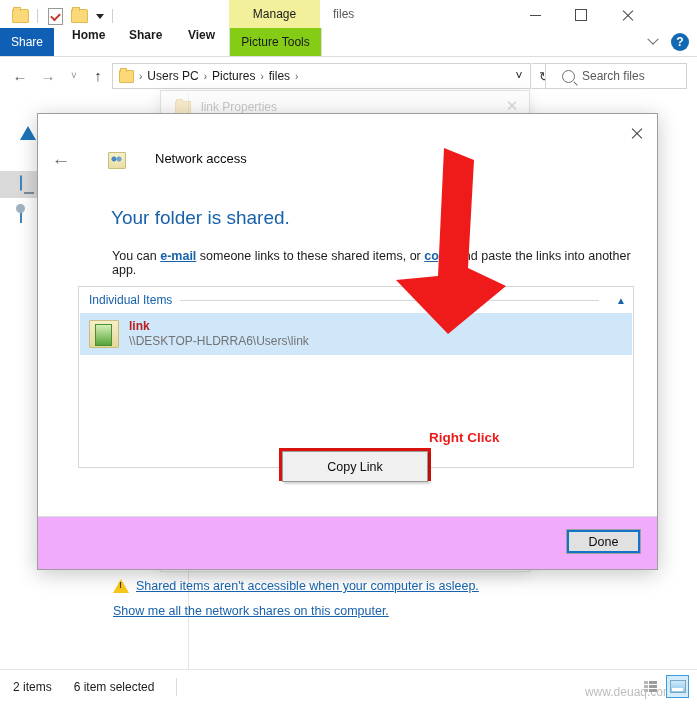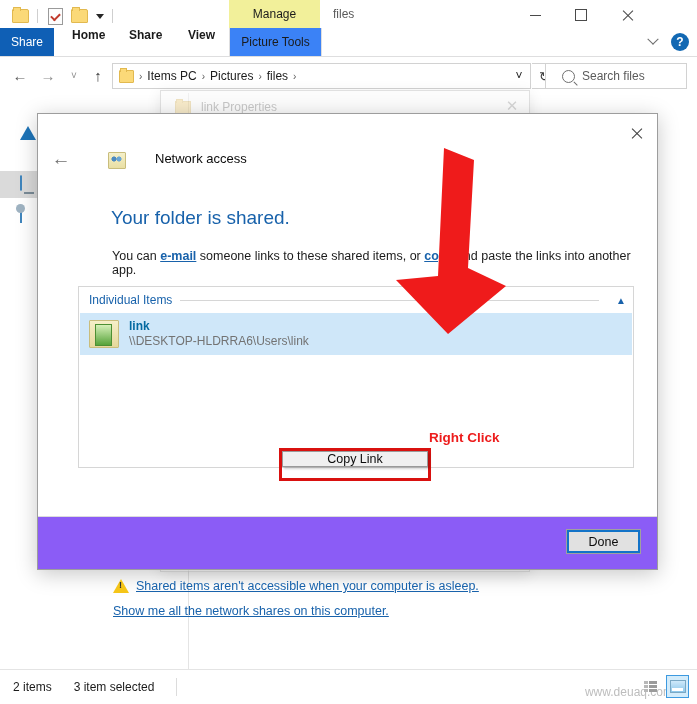--- a/index.html
+++ b/index.html
@@ -167,21 +167,21 @@
   .tab-share { left: 119px; }
   .tab-view  { left: 178px; }
   .tab-pic {
     position: absolute;
     left: 229px; top: 0;
     width: 91px; height: 28px;
     display: flex; align-items: center; justify-content: center;
     font-size: 12px;
     border-left: 1px solid #dededf;
     border-right: 1px solid #dededf;
-    background: #3b82f6;
+    background: #84cc16;
   }
   .ribbon-collapse {
     position: absolute;
     right: 36px; top: 6px;
     width: 16px; height: 16px;
     display: flex; align-items: center; justify-content: center;
   }
   .chev-down {
     width: 7px; height: 7px;
     border-right: 1px solid #6d6d6d;
@@ -601,39 +601,39 @@
     background: linear-gradient(#d6f0b8,#56a33a);
     border: 1px solid #4c8f33;
   }
   .share-txt {
     margin-left: 10px;
     line-height: 1.25;
   }
   .share-name {
     font-size: 12px;
     font-weight: bold;
-    color: #0369a1;
+    color: #b91c1c;
   }
   .share-path {
     font-size: 12px;
     color: #737373;
   }
 
   
   .ctx-menu-outline {
     position: absolute;
     left: 241px; top: 334px;
     width: 152px; height: 33px;
     border: 3px solid #d9110f;
     box-sizing: border-box;
   }
   .ctx-menu {
     position: absolute;
     left: 244px; top: 337px;
-    width: 146px; height: 16px;
+    width: 146px; height: 31px;
     background: #f0f0f0;
     border: 1px solid #9a9a9a;
     box-shadow: 2px 2px 2px rgba(0,0,0,0.18);
     display: flex; align-items: center; justify-content: center;
     box-sizing: border-box;
   }
   .ctx-menu-label {
     font-size: 12.5px;
     color: #0b0b0b;
   }
@@ -674,21 +674,21 @@
   }
   .link2 {
     position: absolute;
     left: 75px; top: 490px;
   }
 
   .net-footer {
     position: absolute;
     left: 0; right: 0; bottom: 0;
     height: 52px;
-    background: #8b5cf6;
+    background: #f0abfc;
     border-top: 1px solid #dcdcdc;
   }
   .done-btn {
     position: absolute;
     right: 16px; top: 12px;
     width: 75px; height: 25px;
     background: #e1e1e1;
     border: 1px solid #a0a0a0;
     outline: 2px solid #1273c8;
     outline-offset: -3px;
@@ -779,21 +779,21 @@
     <div class="nav-btn nav-hist">
       <span>˅</span>
     </div>
     <div class="nav-btn nav-up">
       <span>↑</span>
     </div>
 
     <div class="addr-box">
       <div class="crumb-folder"></div>
       <span class="crumb-sep">›</span>
-      <span class="crumb">Items PC</span>
+      <span class="crumb">Users PC</span>
       <span class="crumb-sep">›</span>
       <span class="crumb">Pictures</span>
       <span class="crumb-sep">›</span>
       <span class="crumb">files</span>
       <span class="crumb-sep">›</span>
       <span class="addr-drop">˅</span>
     </div>
     <div class="refresh-btn">
       <span>↻</span>
     </div>
@@ -814,21 +814,21 @@
     <div class="side-item side-3">
       <span class="side-ico"><span class="ico-pc"></span></span>
     </div>
     <div class="side-item side-4">
       <span class="side-ico"><span class="ico-net"></span></span>
     </div>
   </div>
 
   <div class="statusbar">
     <span class="status-txt st-items">2 items</span>
-    <span class="status-txt st-sel">3 item selected</span>
+    <span class="status-txt st-sel">6 item selected</span>
     <span class="st-div"></span>
     <span class="watermark">www.deuaq.com</span>
     <div class="view-btns">
       <div class="vb">
         <span class="vb-list-glyph">
             <i></i>
             <i></i>
             <i></i>
             <i></i>
             <i></i>

